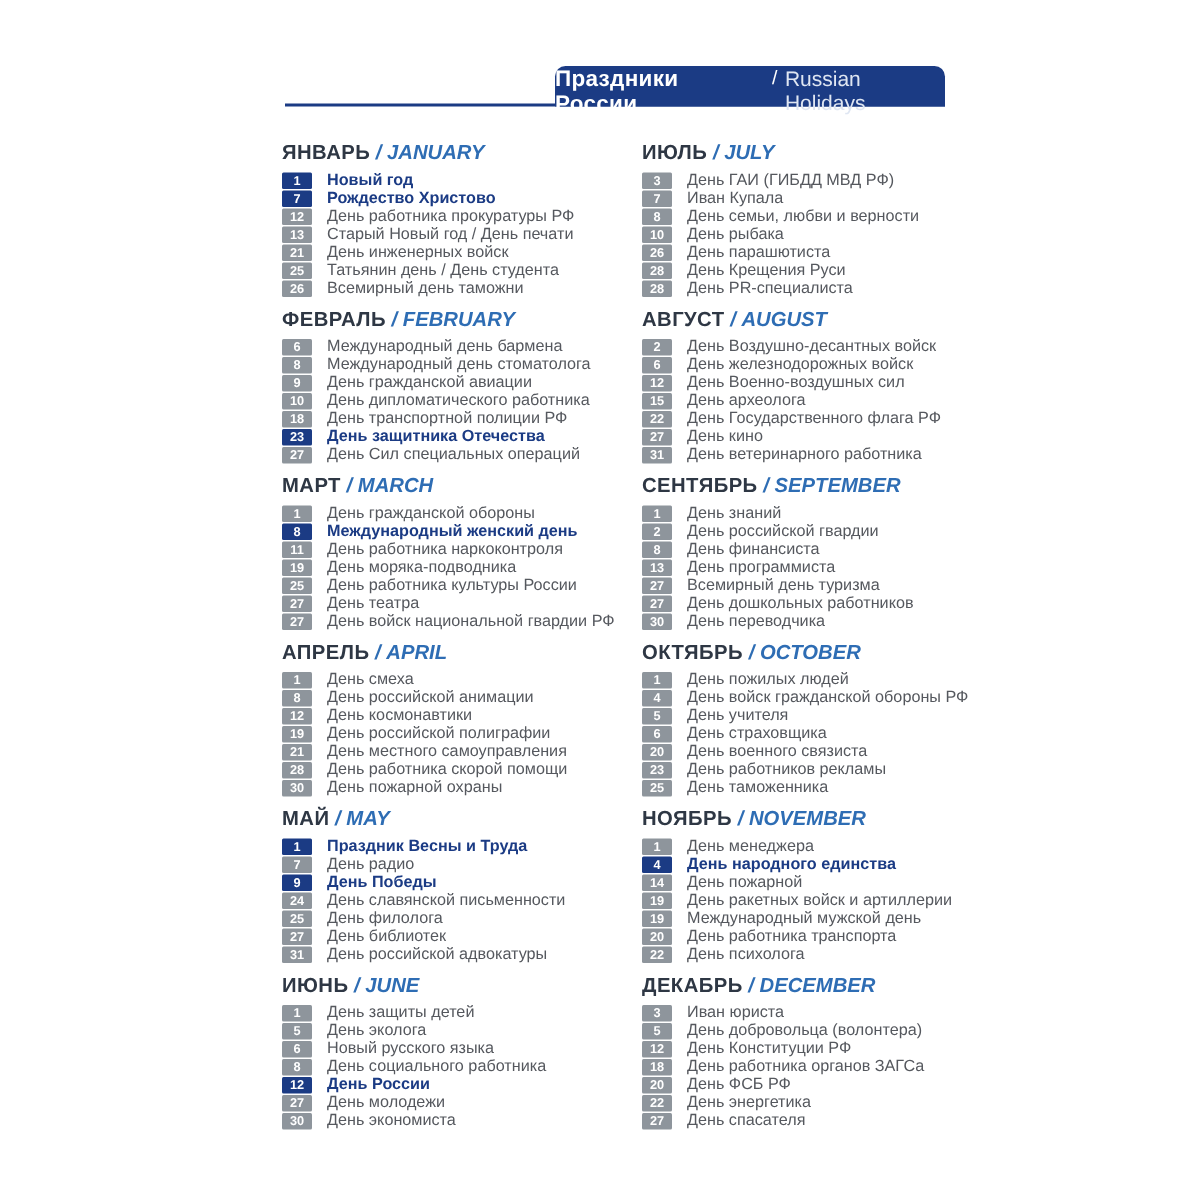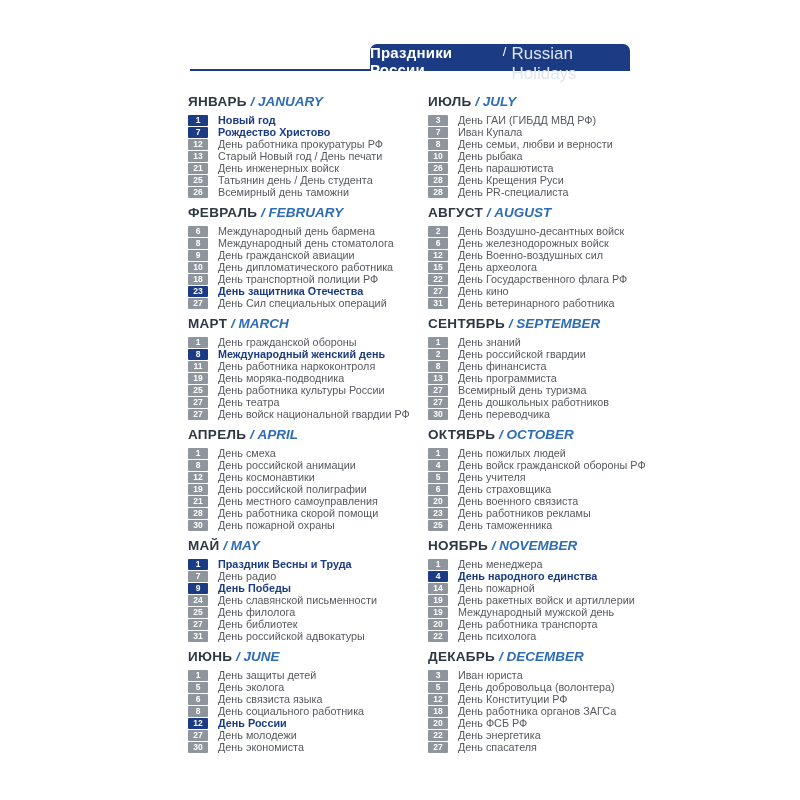--- a/index.html
+++ b/index.html
@@ -14,21 +14,21 @@
     width:800px;height:800px;background:#ffffff;position:relative;overflow:hidden;
     font-family:"Liberation Sans", sans-serif;
   }
   .topline{position:absolute;left:190px;top:69px;width:440px;height:2px;background:var(--navy);}
   .hdrbox{
     position:absolute;left:370px;top:44px;width:260px;height:27px;background:var(--navy);
     border-radius:7px 7px 0 0;display:flex;align-items:flex-start;justify-content:center;gap:5px;
   }
   .hdr-ru{color:#ffffff;font-weight:bold;font-size:15px;letter-spacing:.2px;}
   .hdr-sl{color:#ffffff;font-size:13px;}
-  .hdr-en{color:#dfe6f2;font-size:17px;}
+  .hdr-en{color:#dfe6f2;font-size:14px;}
   .content{position:absolute;left:188px;top:95px;display:flex;}
   .colm{width:240px;}
   .month{margin-bottom:8px;}
   .mh{margin:0 0 5px 0;font-size:13.5px;line-height:14px;font-weight:bold;}
   .mru{color:var(--month-ru);letter-spacing:.3px;}
   .men{color:var(--month-en-blue);font-style:italic;}
   .row{display:flex;align-items:center;height:12px;}
   .day{
     flex:0 0 20px;width:20px;height:11px;border-radius:1px;background:var(--badge-gray);
     color:#ffffff;font-weight:bold;font-size:8.5px;line-height:11px;text-align:center;
@@ -211,21 +211,21 @@
         <div class="row">
           <span class="day">1</span>
           <span class="title">День защиты детей</span>
         </div>
         <div class="row">
           <span class="day">5</span>
           <span class="title">День эколога</span>
         </div>
         <div class="row">
           <span class="day">6</span>
-          <span class="title">День связиста языка</span>
+          <span class="title">Новый русского языка</span>
         </div>
         <div class="row">
           <span class="day">8</span>
           <span class="title">День социального работника</span>
         </div>
         <div class="row hl">
           <span class="day">12</span>
           <span class="title">День России</span>
         </div>
         <div class="row">

